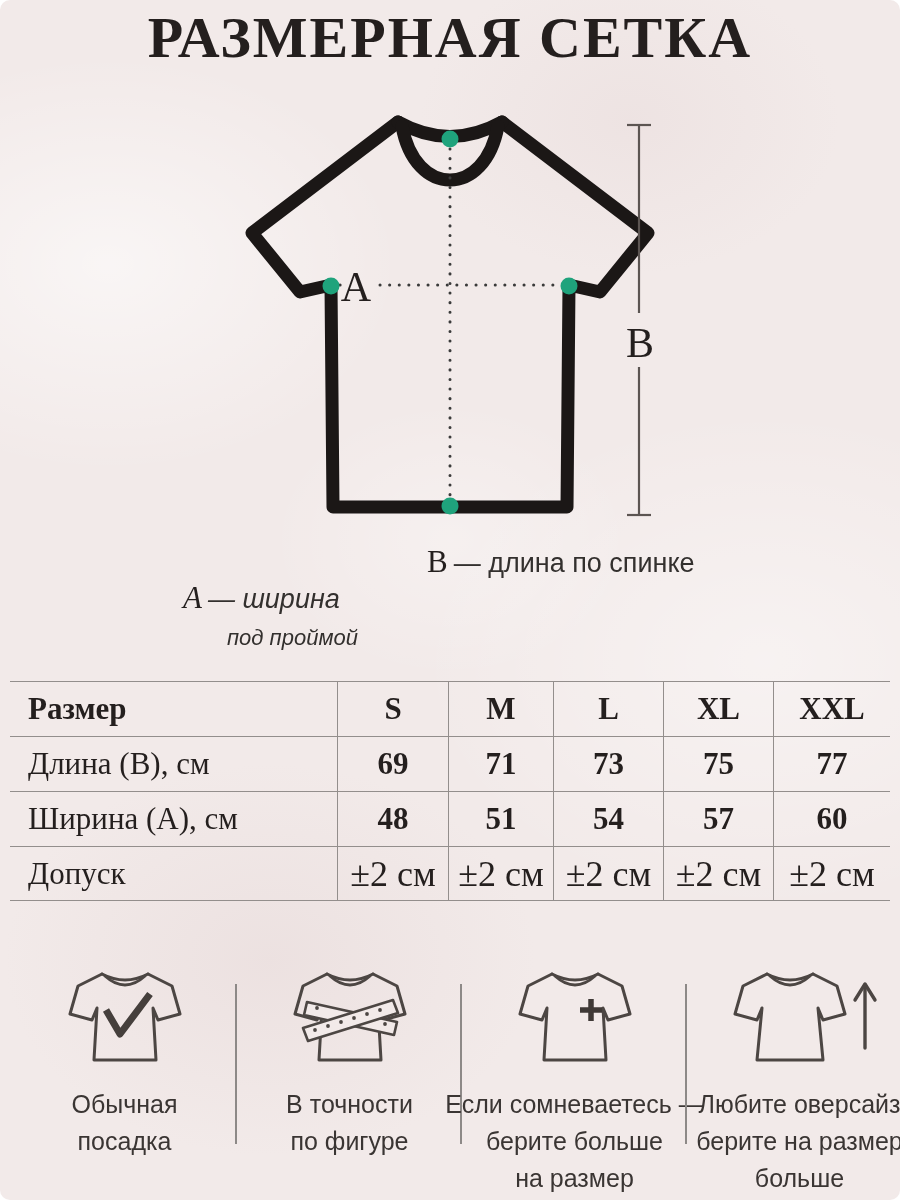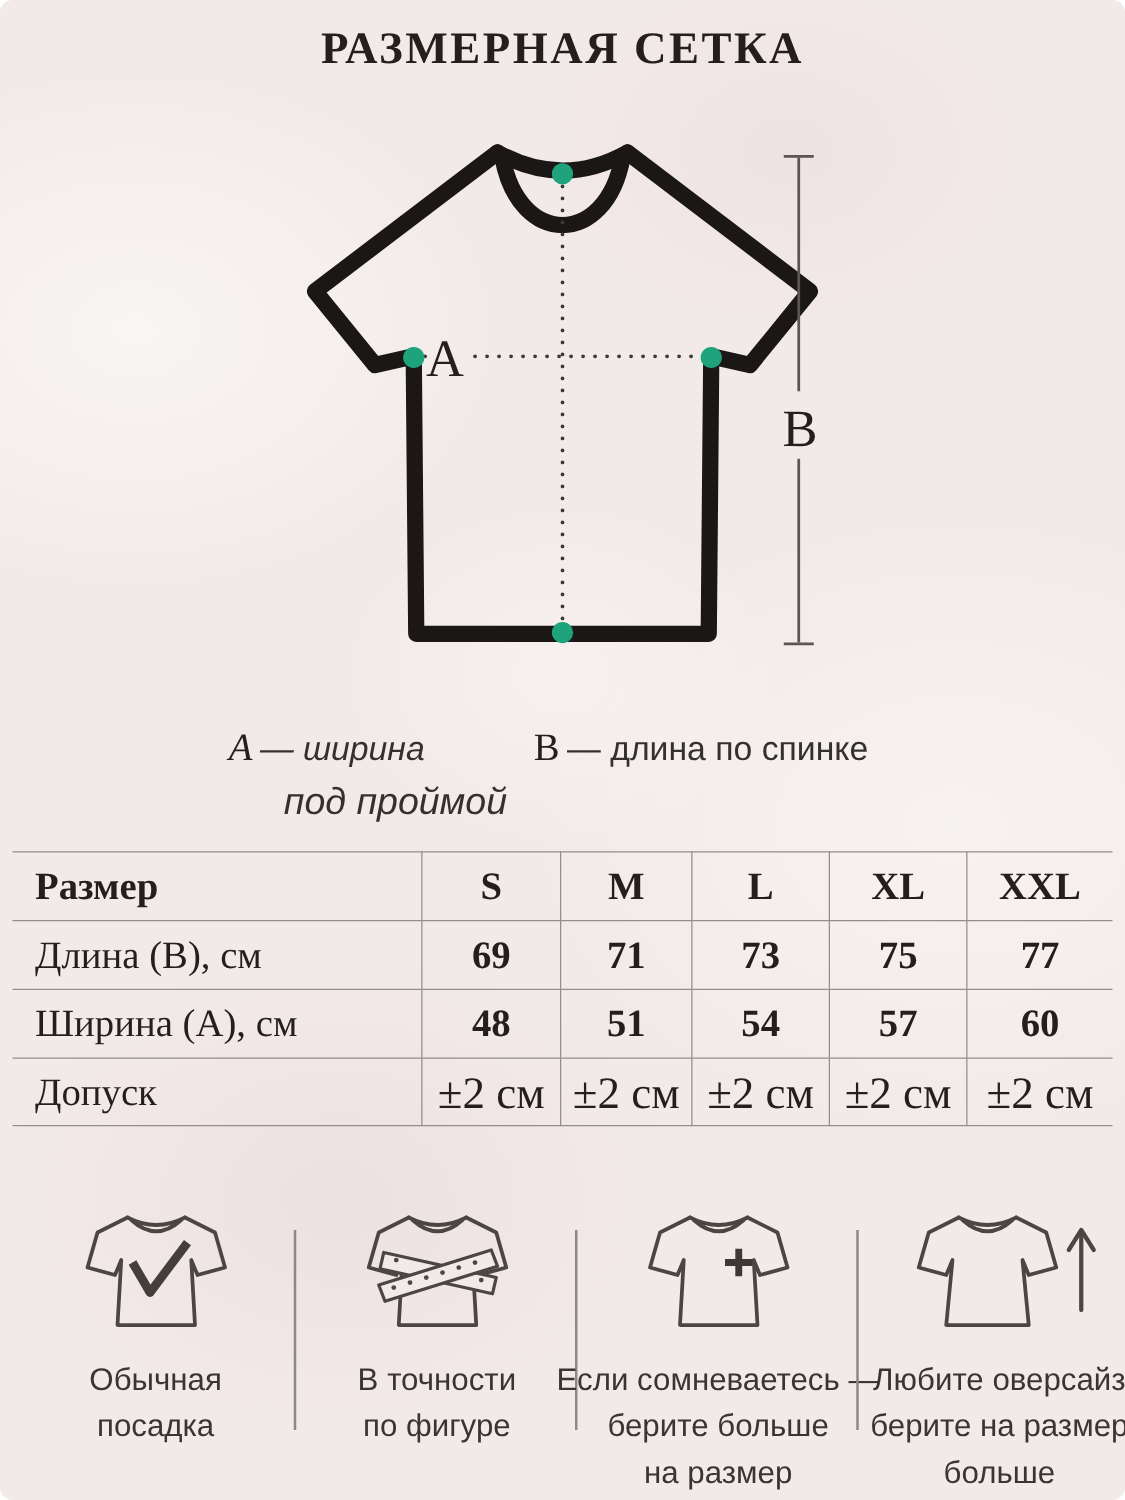--- a/index.html
+++ b/index.html
@@ -10,31 +10,31 @@
       radial-gradient(420px 300px at 12% 22%, rgba(255,255,255,.55), rgba(255,255,255,0) 70%),
       radial-gradient(500px 360px at 85% 55%, rgba(255,255,255,.40), rgba(255,255,255,0) 70%),
       radial-gradient(380px 280px at 30% 80%, rgba(221,202,202,.28), rgba(221,202,202,0) 70%),
       radial-gradient(300px 220px at 70% 10%, rgba(224,206,206,.25), rgba(224,206,206,0) 70%),
       radial-gradient(260px 200px at 50% 45%, rgba(255,255,255,.30), rgba(255,255,255,0) 70%);
     border-radius:10px;
     font-family:"Liberation Sans","DejaVu Sans",sans-serif;
     color:#262120;
   }
   .title{
-    position:absolute;top:17px;left:0;width:100%;text-align:center;
+    position:absolute;top:4px;left:0;width:100%;text-align:center;
     font-family:"Liberation Serif","DejaVu Serif",serif;
-    font-size:36px;font-weight:600;letter-spacing:2px;color:#241f1e;margin:0;
+    font-size:58px;font-weight:600;letter-spacing:2px;color:#241f1e;margin:0;
   }
   .diagram{position:absolute;left:210px;top:95px;}
   .serif-letter{font-family:"Liberation Serif","DejaVu Serif",serif;font-size:31px;color:#241f1e;}
   .legend-a{position:absolute;left:183px;top:580px;font-style:italic;}
-  .legend-b{position:absolute;left:427px;top:580px;}
+  .legend-b{position:absolute;left:427px;top:544px;}
   .legend-line{font-size:27px;color:#33302e;white-space:nowrap;}
   .legend-line .lg-txt{margin-left:6px;}
-  .legend-line2{font-size:30px;color:#33302e;margin-top:9px;margin-left:44px;white-space:nowrap;}
+  .legend-line2{font-size:22px;color:#33302e;margin-top:9px;margin-left:44px;white-space:nowrap;}
 
   .size-table{
     position:absolute;left:10px;top:681px;width:880px;
     display:grid;grid-template-columns:327px 111px 105px 110px 110px 117px;
     grid-auto-rows:55px;
     font-family:"Liberation Serif","DejaVu Serif",serif;font-size:31px;color:#241f1e;
   }
   .size-table > div{border-top:1px solid #938e8c;display:flex;align-items:center;justify-content:center;}
   .size-table > div.lbl{justify-content:flex-start;padding-left:18px;}
   .size-table > div.vline{border-left:1px solid #938e8c;}

